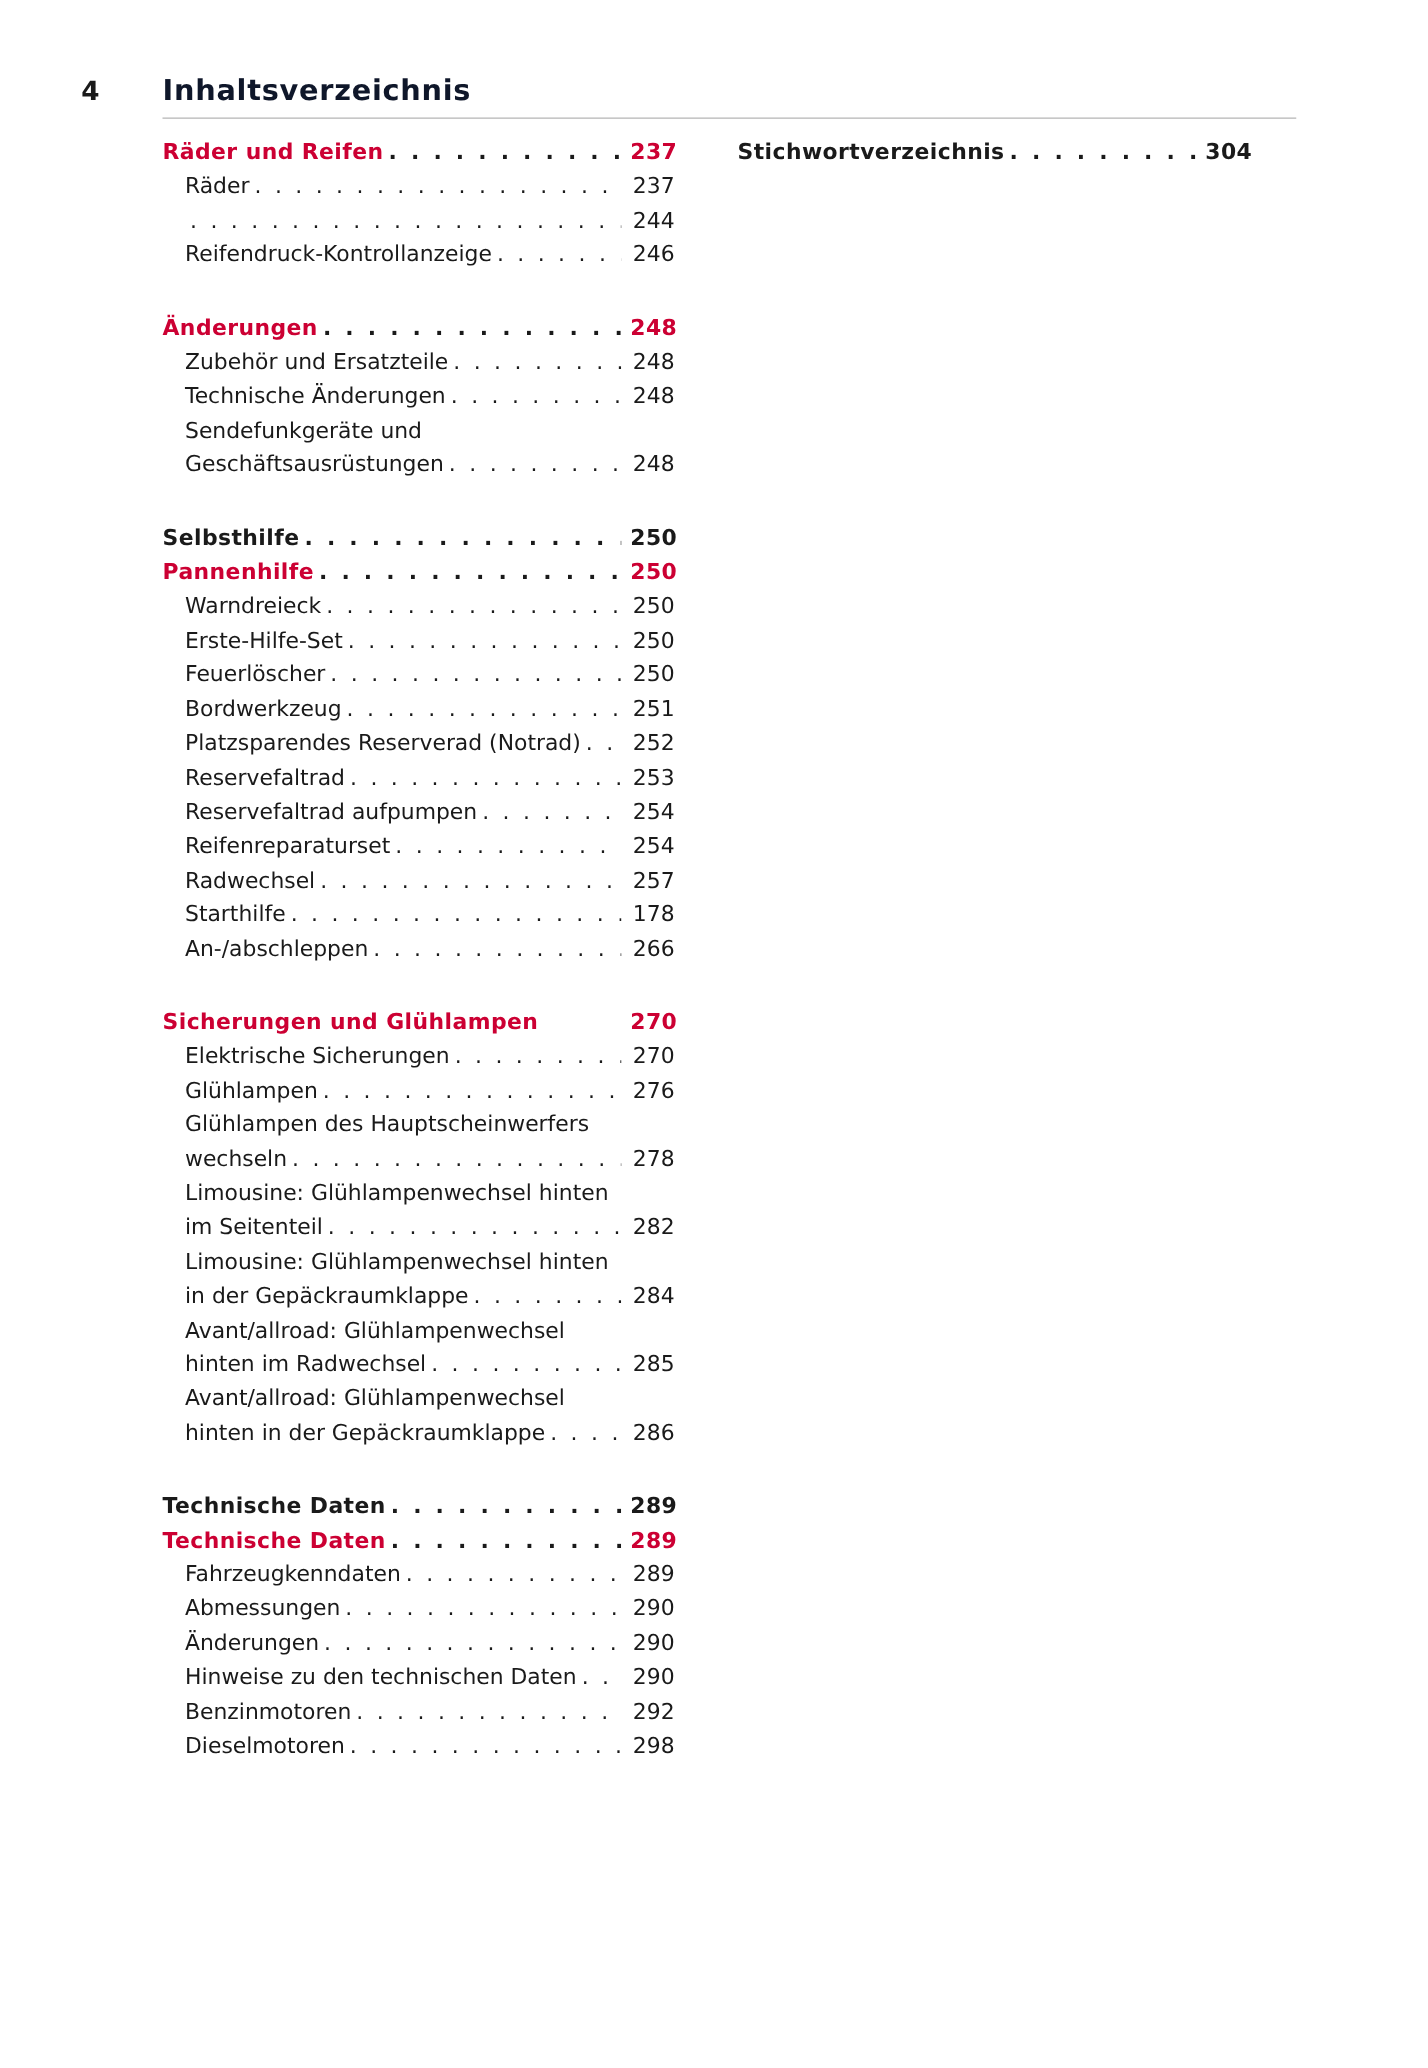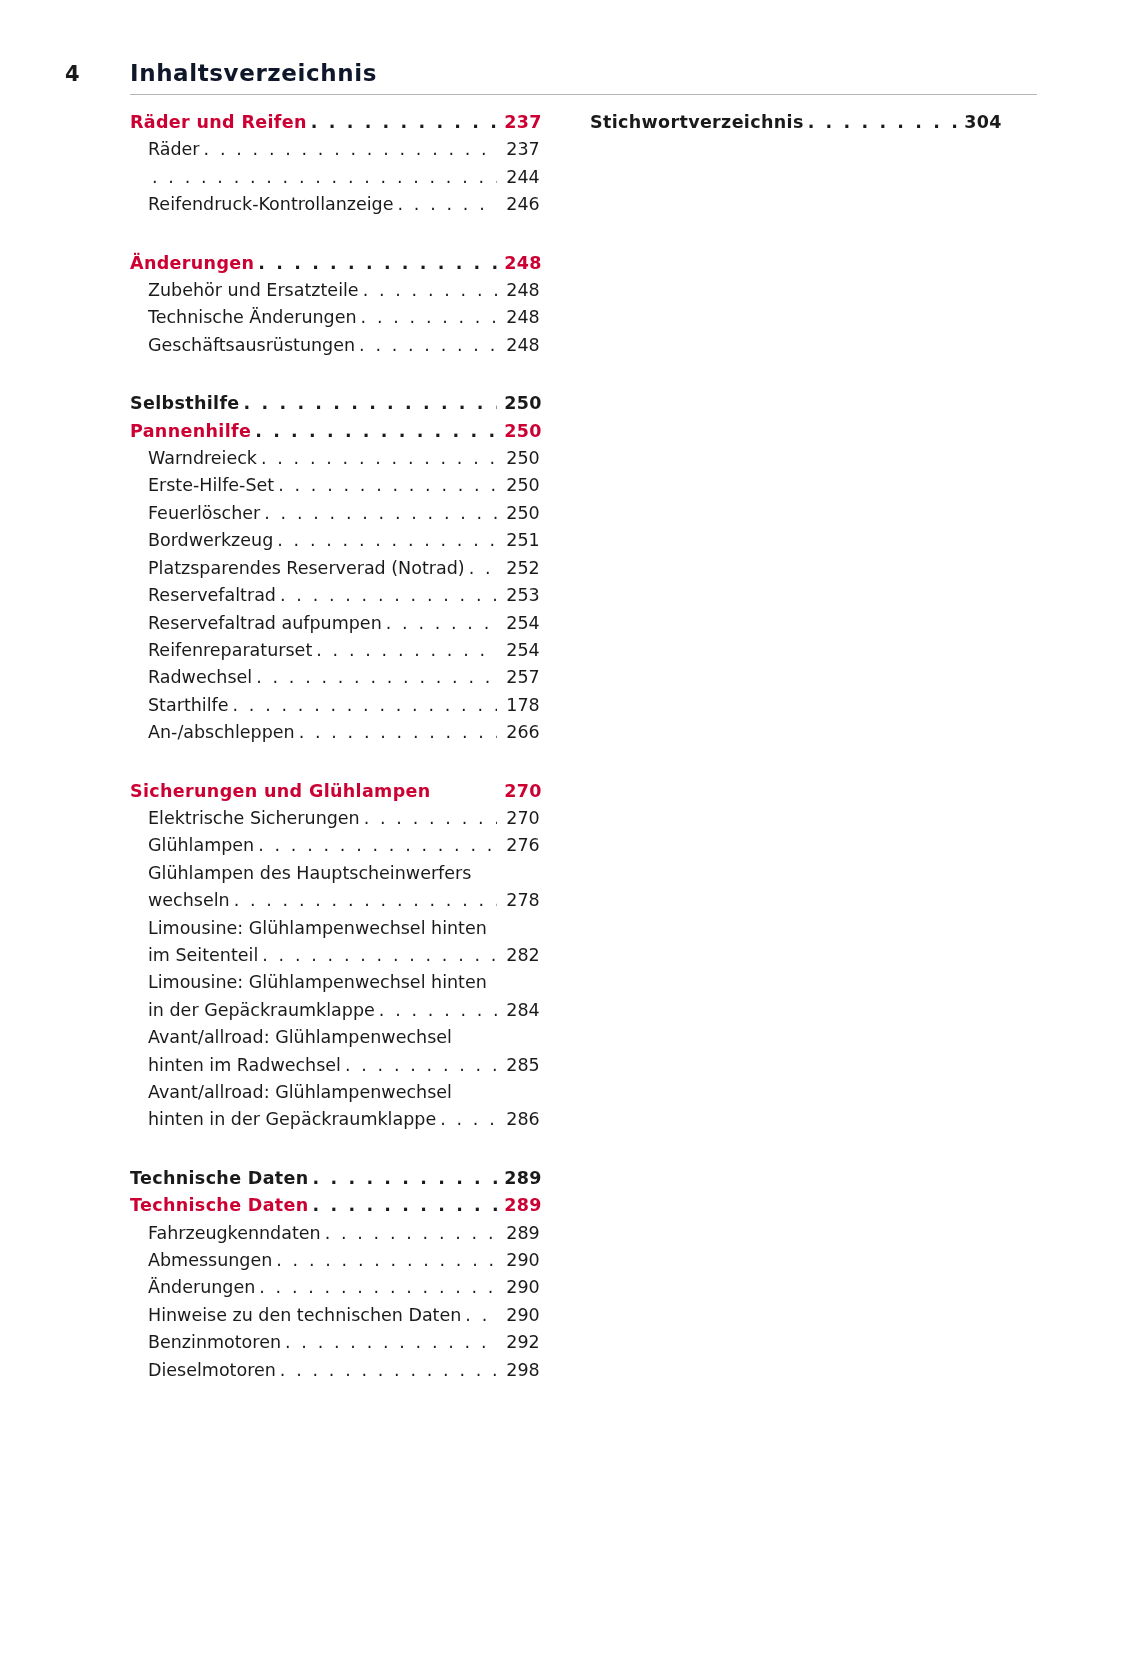--- a/index.html
+++ b/index.html
@@ -142,20 +142,25 @@
         <div class="entry sub ">
           <span class="label">Zubehör und Ersatzteile</span>
           <span class="dots">. . . . . . . . . . . . . . . . . . . . . . . . . . . . . . . . . . . . . . . . . .</span>
           <span class="num">248</span>
         </div>
         <div class="entry sub ">
           <span class="label">Technische Änderungen</span>
           <span class="dots">. . . . . . . . . . . . . . . . . . . . . . . . . . . . . . . . . . . . . . . . . .</span>
           <span class="num">248</span>
         </div>
+        <div class="entry sub nodots">
+          <span class="label">Sendefunkgeräte und</span>
+          <span class="dots">. . . . . . . . . . . . . . . . . . . . . . . . . . . . . . . . . . . . . . . . . .</span>
+          <span class="num"></span>
+        </div>
         <div class="entry sub ">
           <span class="label">Geschäftsausrüstungen</span>
           <span class="dots">. . . . . . . . . . . . . . . . . . . . . . . . . . . . . . . . . . . . . . . . . .</span>
           <span class="num">248</span>
         </div>
         <div class="gap-lg"></div>
         <div class="entry level-h black ">
           <span class="label">Selbsthilfe</span>
           <span class="dots">. . . . . . . . . . . . . . . . . . . . . . . . . . . . . . . . . . . . . . . . . .</span>
           <span class="num">250</span>

